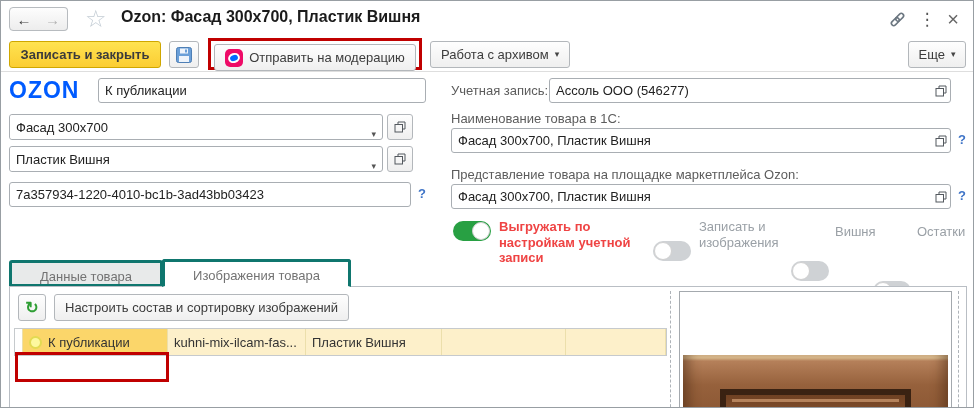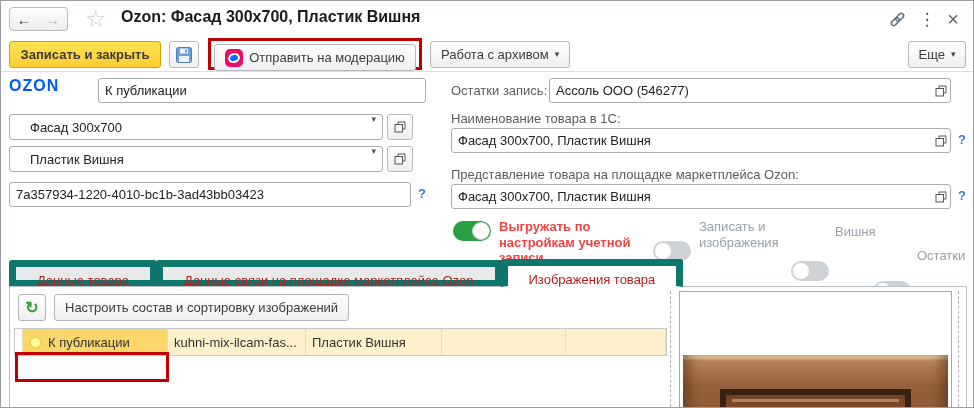--- a/index.html
+++ b/index.html
@@ -40,46 +40,46 @@
                 background:#0069ff; border:2px solid #fff; transform:rotate(-18deg); display:block; }
 
   
   .floppy { width:16px; height:16px; display:block; }
 
   
   .field { border:1px solid #a9aeb3; border-radius:3px; background:#fff; font-size:13px;
            color:#222; padding:0 6px; font-family:inherit; width:100%; height:100%; outline:none; }
   .fieldwrap { position:absolute; }
   .combo { border:1px solid #a9aeb3; border-radius:3px; background:#fff; display:flex;
-           align-items:flex-start;padding-left:14px; }
+           align-items:flex-end; }
   .combo input { border:none; border-radius:3px; flex:1; height:100%; padding:0 6px;
                  font-size:13px; font-family:inherit; color:#222; outline:none; min-width:0; }
   .combo .caret { padding:0 6px; color:#555; cursor:pointer; }
   .sqbtn { display:flex; align-items:center; justify-content:center;
            border:1px solid #b3b7bb; border-radius:3px; background:linear-gradient(#fefefe,#efefef);
            cursor:pointer; }
   .adorn { position:absolute; right:4px; top:50%; transform:translateY(-50%); cursor:pointer;
            display:flex; align-items:center; }
   .help { color:#3f74c7; font-weight:bold; font-size:13px; cursor:pointer; }
   .lbl { color:#5c5c5c; white-space:nowrap; }
-  .brand { color:#005bff; font-weight:bold; font-size:16px; letter-spacing:1px; }
+  .brand { color:#005bff; font-weight:bold; font-size:23px; letter-spacing:1px; }
 
   
   .toggle { width:38px; height:20px; border-radius:10px; position:relative; cursor:pointer; }
   .toggle .knob { position:absolute; top:1px; width:18px; height:18px; border-radius:50%;
                   background:#fff; border:1px solid #d0d0d0; }
   .toggle.on { background:#28a043; } .toggle.on .knob { right:1px; }
   .toggle.off { background:#cfd2d5; } .toggle.off .knob { left:1px; }
   .tlabel { line-height:1.2; }
   .tlabel.dark { color:#ef4444; font-weight:bold; }
   .tlabel.gray { color:#9aa0a6; }
 
   
   .tabs { display:flex; align-items:flex-end; }
-  .tab { padding:6px 21px; border:7px solid #0f766e; background:#e8eaea; color:#b91c1c;
+  .tab { padding:6px 28px; border:3px solid #0f766e; background:#e8eaea; color:#737373;
          white-space:nowrap; cursor:pointer; border-radius:3px 3px 0 0; margin-right:-1px;
          height:27px; }
   .tab.active { background:#fff; border-bottom:1px solid #fff; height:28px; position:relative;
                 z-index:3; }
   .panel { border:1px solid #b9bec4; background:#fff; }
 
   .refresh { color:#2f9e34; font-weight:bold; font-size:16px; }
 
   
   .tbl { position:absolute; border:1px solid #c6cacd; }
@@ -193,21 +193,21 @@
       <rect x="1" y="3.5" width="7.5" height="7.5" fill="none" stroke="#53585e"></rect>
       <path d="M4 3.5V1h7v7H8.5" fill="none" stroke="#53585e"></path>
     </svg>
   </div>
 
   <div class="abs fieldwrap" style="left:8px; top:181px; width:402px; height:25px;">
     <input class="field" readonly="" value="7a357934-1220-4010-bc1b-3ad43bb03423" style="">
   </div>
   <span class="abs help" style="left:417px; top:185px;">?</span>
 
-  <div class="abs lbl" style="left:450px; top:82px;">Остатки запись:</div>
+  <div class="abs lbl" style="left:450px; top:82px;">Учетная запись:</div>
   <div class="abs fieldwrap" style="left:548px; top:77px; width:402px; height:25px;">
     <input class="field" readonly="" style="padding-right: 16px;" value="Ассоль ООО (546277)">
     <span class="adorn">
       <svg width="12" height="12" viewBox="0 0 12 12">
         <rect x="1" y="3.5" width="7.5" height="7.5" fill="none" stroke="#53585e"></rect>
         <path d="M4 3.5V1h7v7H8.5" fill="none" stroke="#53585e"></path>
       </svg>
     </span>
   </div>
 
@@ -246,25 +246,24 @@
   <div class="abs tlabel gray" style="left:698px; top:218px; width:100px;">Записать и изображения</div>
 
   <div class="abs toggle off" style="left:790px; top:220px;">
       <span class="knob"></span>
     </div>
   <div class="abs tlabel gray" style="left:834px; top:223px;">Вишня</div>
 
   <div class="abs toggle off" style="left:872px; top:220px;">
       <span class="knob"></span>
     </div>
-  <div class="abs tlabel gray" style="left:916px; top:223px;margin-top:24px;">Остатки</div>
+  <div class="abs tlabel gray" style="left:916px; top:223px;">Остатки</div>
 
   <div class="abs tabs" style="left:8px; top:258px; height:28px;">
     <div class="tab">Данные товара</div>
-    <div class="tab">Данные связи на площадке маркетплейса Ozon</div>
     <div class="tab active">Изображения товара</div>
   </div>
 
   <div class="abs panel" style="left:8px; top:285px; width:958px; height:130px;">
 
     <button class="btn" style="position:absolute; left:8px; top:7px; width:28px; padding:0;">
       <span class="refresh">↻</span>
     </button>
     <button class="btn" style="position:absolute; left:44px; top:7px;">
       <span>Настроить состав и сортировку изображений</span>

